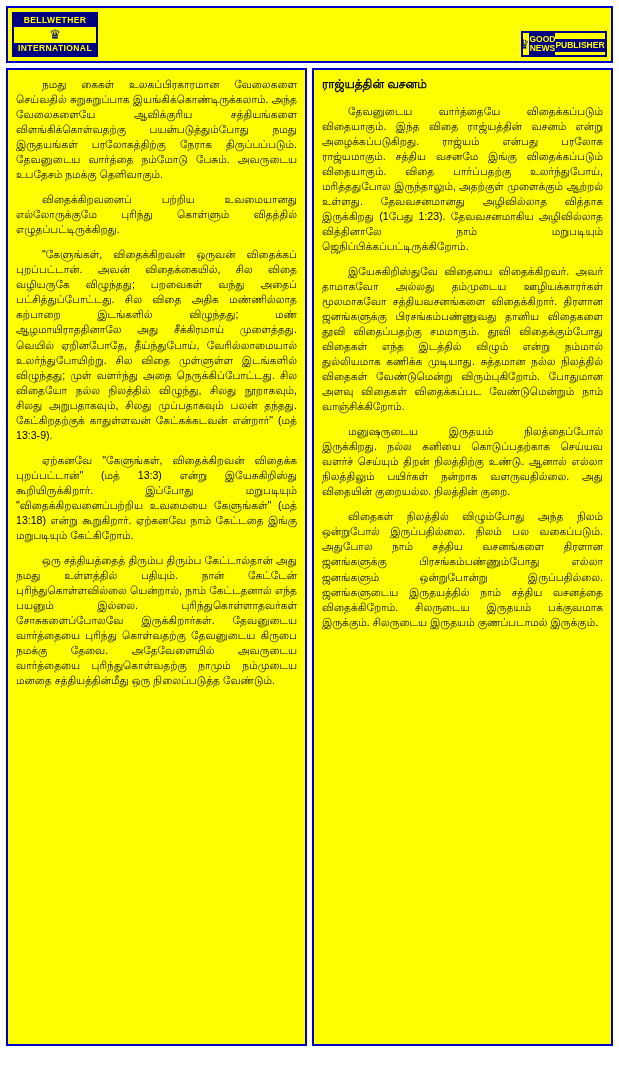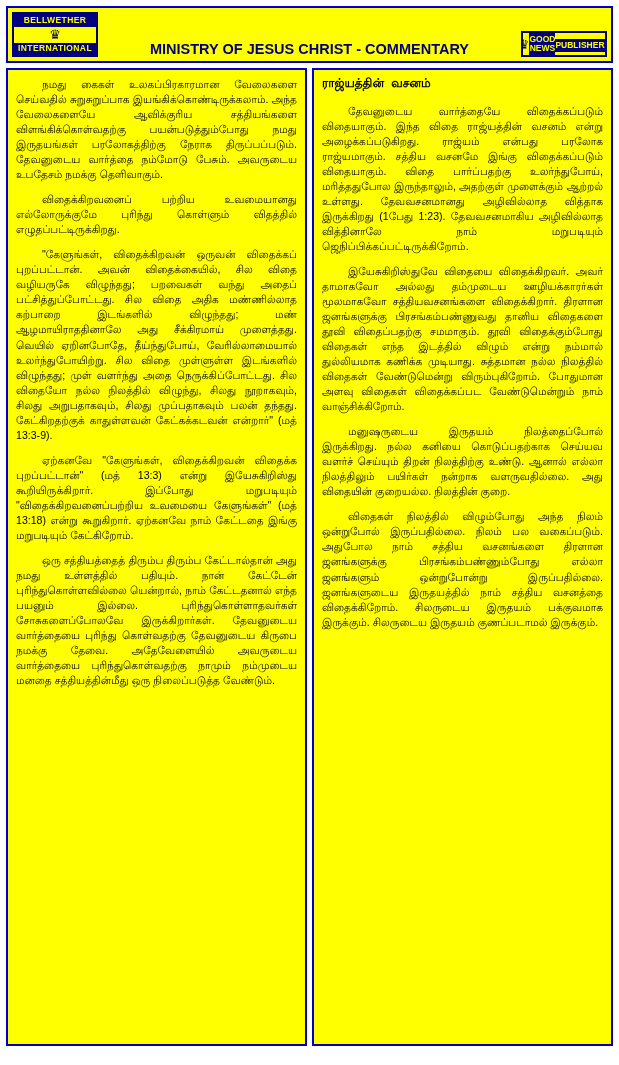--- a/index.html
+++ b/index.html
@@ -136,40 +136,38 @@
     text-indent: 26px;
     font-family: "Liberation Sans", sans-serif;
   }
   .col h2 {
     margin: 0 0 11px 0;
     font-size: 12px;
     font-weight: bold;
     color: #000000;
     text-align: left;
     line-height: 1.3;
-    font-family: Liberation Mono, monospace;
   }
 </style>
 </head>
 <body>
 
 <div class="page">
 
   <div class="header">
 
     <div class="logo-box">
       <div class="logo-bar">BELLWETHER</div>
       <div class="logo-mid">
           <span class="torch">♛</span>
         </div>
       <div class="logo-bar">INTERNATIONAL</div>
     </div>
 
     <div class="header-titles">
-      <div class="title-english">MINISTRY OF JESUS CHRIST - COMMENTARY</div>
     </div>
 
     <div class="logo-box right">
       <div class="gn-inner">
         <span class="torch">♛</span>
         <span class="gn-texts">
           <span class="logo-bar2">GOOD NEWS</span>
           <span class="logo-bar2" style="margin-top:3px;">PUBLISHERS</span>
         </span>
       </div>

